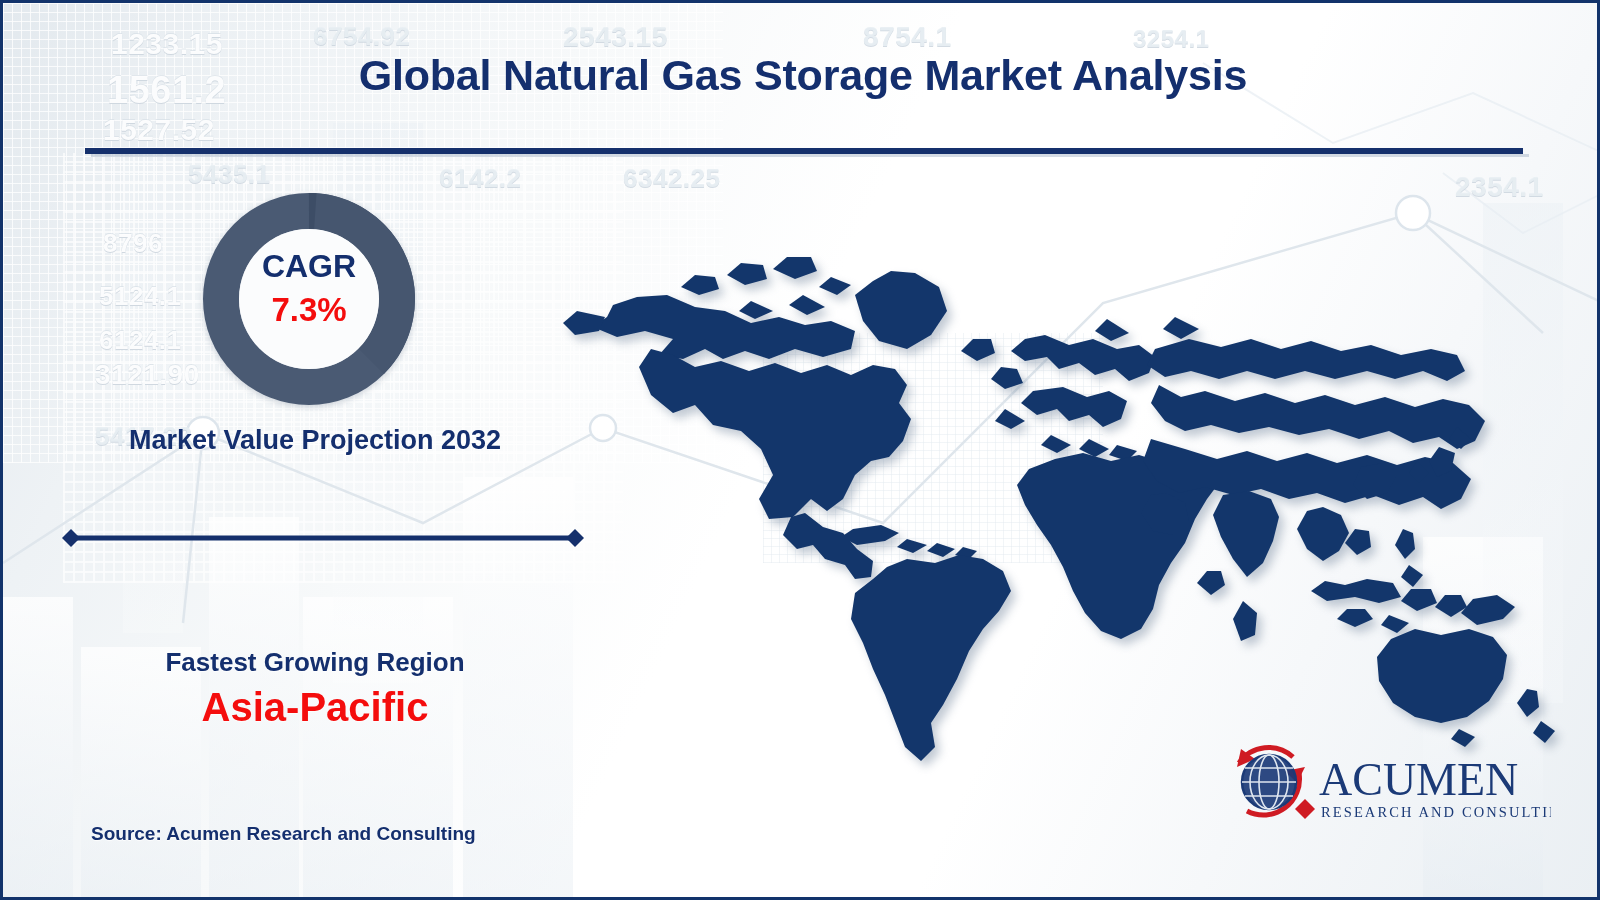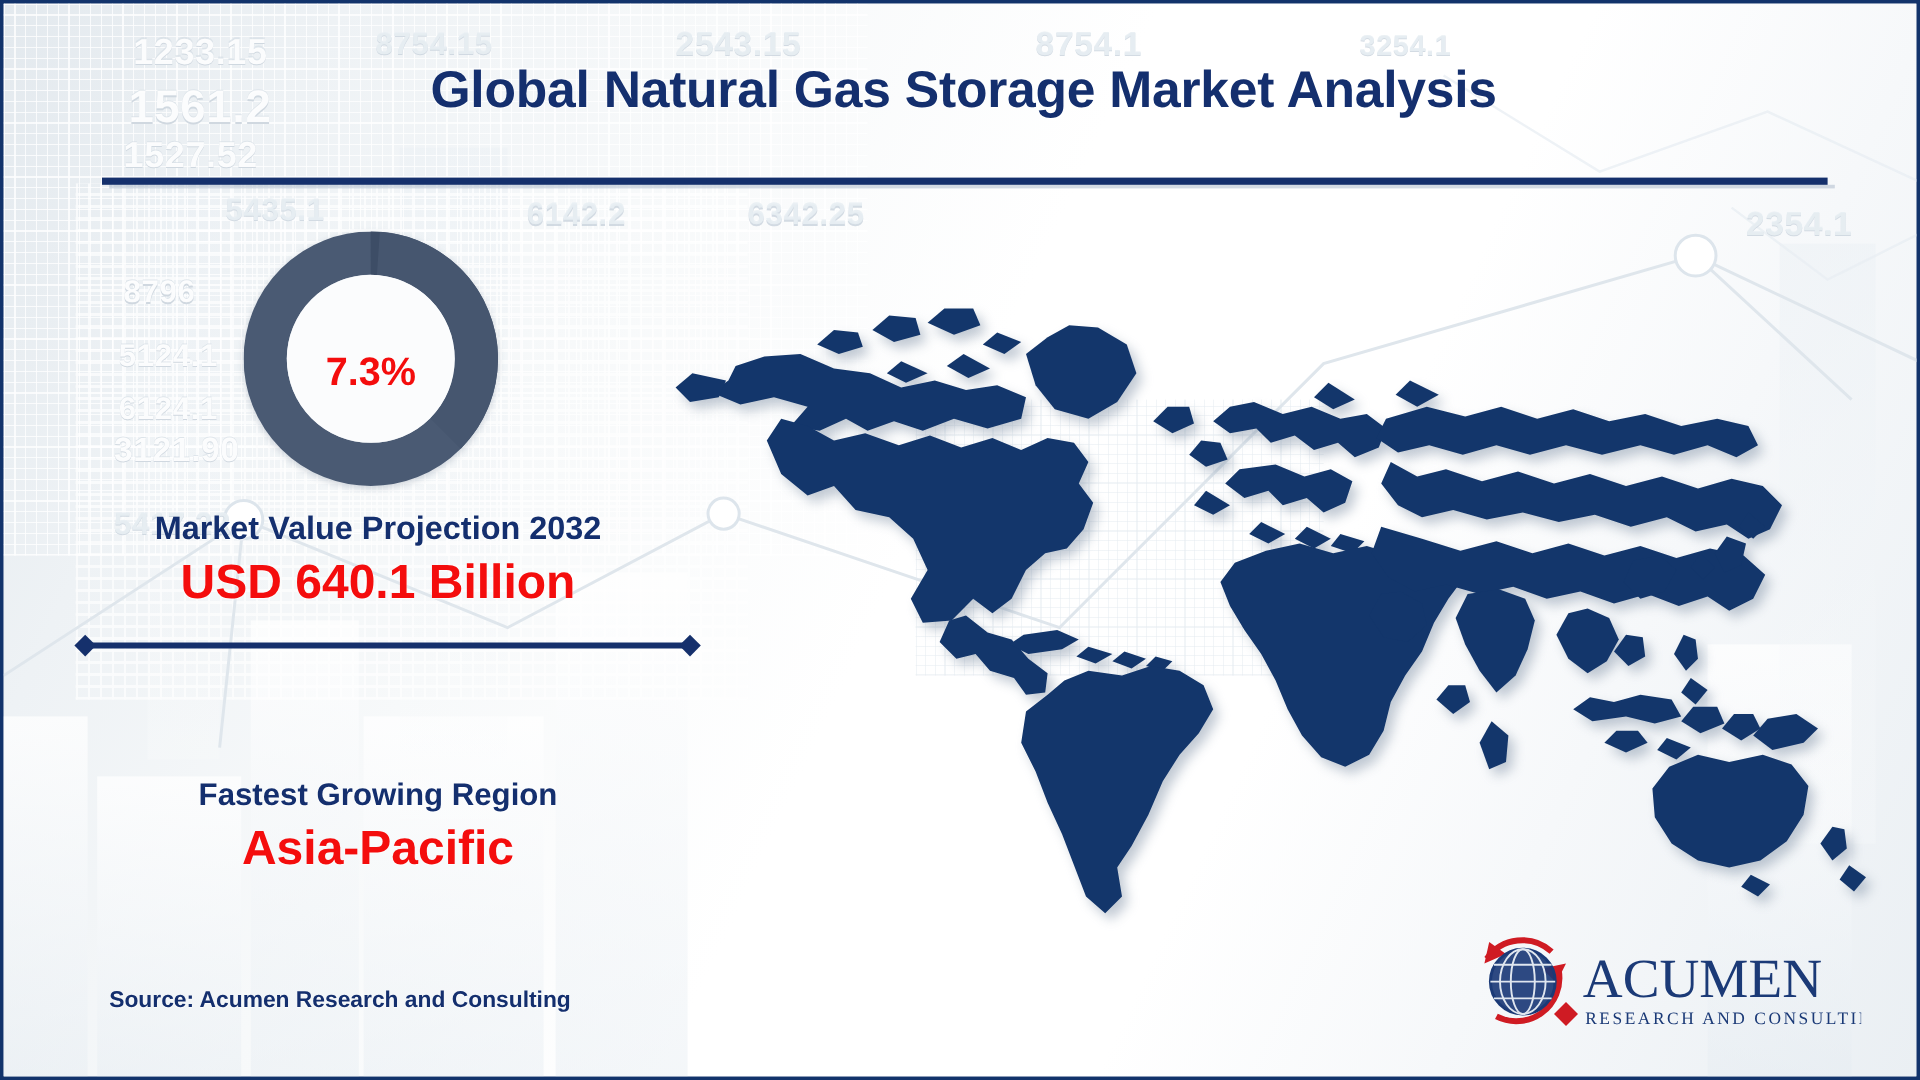--- a/index.html
+++ b/index.html
@@ -108,21 +108,21 @@
     position:absolute;left:88px;top:820px;
     font-size:19px;font-weight:bold;color:#142f6e;
     text-shadow:0 1px 1px rgba(255,255,255,.85);
   }
   
   #map{
     position:absolute;left:552px;top:196px;width:1010px;height:570px;
   }
   #map svg{display:block;filter:drop-shadow(5px 6px 5px rgba(120,138,160,.45));}
   
-  #logo{position:absolute;left:1218px;top:770px;width:330px;height:88px;}
+  #logo{position:absolute;left:1218px;top:734px;width:330px;height:88px;}
   #logo svg{display:block;}
 </style>
 </head>
 <body>
 
 <div id="stage">
 
   <div class="bg-base"></div>
   <div class="bg-bars">
     <div class="bg-bar" style="left:0;width:70px;height:300px;"></div>
@@ -153,21 +153,21 @@
     <g stroke="#e8eef3" stroke-width="2" fill="none" opacity=".75">
       <path d="M 1200 60 L 1330 140 L 1470 90 L 1600 150"></path>
       <path d="M 1440 170 L 1520 230 L 1600 190"></path>
     </g>
   </svg>
 
   <div id="bg-numbers">
       <div class="bg-num" style="left: 108px; top: 24px; font-size: 30px;">1233.15</div>
       <div class="bg-num" style="left: 104px; top: 66px; font-size: 38px;">1561.2</div>
       <div class="bg-num" style="left: 100px; top: 110px; font-size: 30px;">1527.52</div>
-      <div class="bg-num dim" style="left: 310px; top: 18px; font-size: 26px;">8754.15</div>
+      <div class="bg-num dim" style="left: 310px; top: 18px; font-size: 26px;">6754.92</div>
       <div class="bg-num dim" style="left: 560px; top: 18px; font-size: 28px;">2543.15</div>
       <div class="bg-num dim" style="left: 860px; top: 18px; font-size: 28px;">8754.1</div>
       <div class="bg-num dim" style="left: 1130px; top: 22px; font-size: 24px;">3254.1</div>
       <div class="bg-num dim" style="left: 185px; top: 156px; font-size: 26px;">5435.1</div>
       <div class="bg-num dim" style="left: 436px; top: 160px; font-size: 26px;">6142.2</div>
       <div class="bg-num dim" style="left: 620px; top: 160px; font-size: 26px;">6342.25</div>
       <div class="bg-num" style="left: 100px; top: 225px; font-size: 26px;">8796</div>
       <div class="bg-num" style="left: 96px; top: 278px; font-size: 26px;">5124.1</div>
       <div class="bg-num" style="left: 96px; top: 322px; font-size: 26px;">6124.1</div>
       <div class="bg-num" style="left: 92px; top: 356px; font-size: 28px;">3121.90</div>
@@ -179,25 +179,25 @@
   <div id="header-rule-shadow"></div>
   <div id="header-rule"></div>
 
   <div id="donut">
     <svg width="212" height="212" viewBox="0 0 212 212">
       <circle cx="106" cy="106" r="88" fill="none" stroke="#4a5a73" stroke-width="36"></circle>
       <path d="M 106 18 A 88 88 0 0 1 168.2 168.2" fill="none" stroke="#46566f" stroke-width="36"></path>
       <path d="M 106 18 A 88 88 0 0 1 112.3 18.2" fill="none" stroke="#3d4d66" stroke-width="36"></path>
       <circle cx="106" cy="106" r="70" fill="#fbfcfd"></circle>
     </svg>
+    <div id="donut-label">CAGR</div>
     <div id="donut-value">7.3%</div>
   </div>
 
   <div class="stat-label" id="mv-label">Market Value Projection 2032</div>
-  <div class="stat-value" id="mv-value">USD 640.1 Billion</div>
 
   <div id="divider">
     <svg width="528" height="22" viewBox="0 0 528 22">
       <line x1="12" y1="11" x2="516" y2="11" stroke="#15306c" stroke-width="5"></line>
       <polygon points="12,2 21,11 12,20 3,11" fill="#15306c"></polygon>
       <polygon points="516,2 525,11 516,20 507,11" fill="#15306c"></polygon>
     </svg>
   </div>
 
   <div class="stat-label" id="fast-label">Fastest Growing Region</div>

